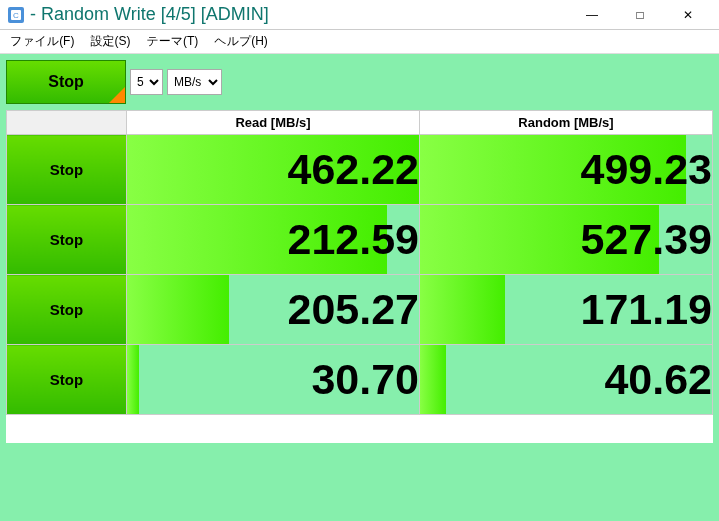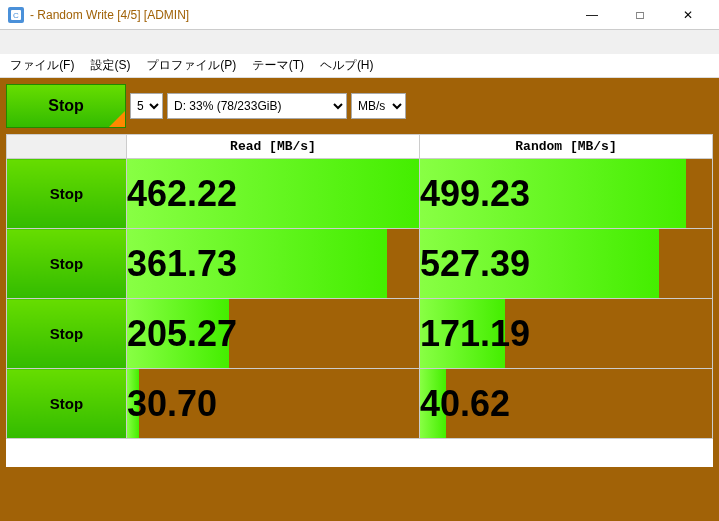--- a/index.html
+++ b/index.html
@@ -27,22 +27,22 @@
       gap: 6px;
     }
     .title-bar-icon {
       width: 16px;
       height: 16px;
       background: #4a90d9;
       border-radius: 2px;
       display: flex; align-items: center; justify-content: center;
     }
     .title-bar-text {
-      font-size: 12px;
-      color: #a16207;
+      font-size: 18px;
+      color: #0f766e;
     }
     .title-bar-controls {
       display: flex;
       gap: 2px;
     }
     .title-btn {
       width: 46px;
       height: 30px;
       border: none;
       background: transparent;
@@ -54,32 +54,31 @@
 
     
     .menu-bar {
       display: flex;
       align-items: center;
       background: #fff;
       height: 24px;
       padding: 0 4px;
       border-bottom: 1px solid #ddd;
       gap: 4px;
-      margin-top: 24px;
     }
     .menu-item {
       font-size: 12px;
       padding: 2px 6px;
       cursor: pointer;
       white-space: nowrap;
     }
 
     
     .main {
-      background: #a16207;
+      background: #86efac;
       padding: 6px;
       height: calc(521px - 30px - 24px);
     }
 
     
     .controls-row {
       display: flex;
       align-items: center;
       gap: 4px;
       margin-bottom: 6px;
@@ -118,42 +117,42 @@
       width: 100%;
       border-collapse: collapse;
     }
     .data-table th {
       font-size: 13px;
       font-weight: bold;
       text-align: center;
       padding: 4px;
       background: #fff;
       border: 1px solid #ccc;
-      font-family: Liberation Mono, monospace;
     }
     .data-table td {
       border: 1px solid #ccc;
       padding: 0;
       vertical-align: middle;
     }
 
     .stop-cell {
       width: 120px;
       height: 70px;
       background: linear-gradient(to bottom, #66dd00, #33bb00);
       text-align: center;
       font-weight: bold;
       font-size: 15px;
       cursor: pointer;
       border: 1px solid #228800;
     }
 
     .value-cell {
+      text-align: right;
       padding-right: 12px;
-      font-size: 36px;
+      font-size: 43px;
       font-weight: bold;
       position: relative;
       overflow: hidden;
     }
     .value-cell .bar {
       position: absolute;
       top: 0; left: 0;
       height: 100%;
       background: linear-gradient(to right, #88ff44, #44ee00);
       z-index: 0;
@@ -190,41 +189,37 @@
     <button class="title-btn">—</button>
     <button class="title-btn">□</button>
     <button class="title-btn close">✕</button>
   </div>
 </div>
 
 <div class="menu-bar">
 
 <span class="menu-item">ファイル(F)</span>
     <span class="menu-item">設定(S)</span>
-    <span class="menu-item">プロファイル(P)</span>
     <span class="menu-item">テーマ(T)</span>
     <span class="menu-item">ヘルプ(H)</span>
   </div>
 
 <div class="main">
 
   <div class="controls-row">
     <button class="big-stop-btn">Stop</button>
 
     <select class="ctrl-select">
       <option>5</option>
       <option>1</option>
       <option>3</option>
       <option>9</option>
     </select>
 
 
-    <select class="ctrl-select" style="width:180px;">
-      <option>D: 33% (78/233GiB)</option>
-    </select>
 
     <select class="ctrl-select">
       <option>MB/s</option>
       <option>GB/s</option>
       <option>IOPS</option>
     </select>
   </div>
 
   <table class="data-table">
     <thead>
@@ -235,21 +230,21 @@
       </tr>
     </thead>
     <tbody id="table-body">
     <tr>
           <td class="stop-cell">Stop</td>
           <td class="value-cell"><div class="bar" style="width: 100%;"></div><span class="val-text">462.22</span></td>
           <td class="value-cell"><div class="bar" style="width: 91%;"></div><span class="val-text">499.23</span></td>
         </tr>
         <tr>
           <td class="stop-cell">Stop</td>
-          <td class="value-cell"><div class="bar" style="width: 89%;"></div><span class="val-text">361.73</span></td>
+          <td class="value-cell"><div class="bar" style="width: 89%;"></div><span class="val-text">212.59</span></td>
           <td class="value-cell"><div class="bar" style="width: 82%;"></div><span class="val-text">527.39</span></td>
         </tr>
         <tr>
           <td class="stop-cell">Stop</td>
           <td class="value-cell"><div class="bar" style="width: 35%;"></div><span class="val-text">205.27</span></td>
           <td class="value-cell"><div class="bar" style="width: 29%;"></div><span class="val-text">171.19</span></td>
         </tr>
         <tr>
           <td class="stop-cell">Stop</td>
           <td class="value-cell"><div class="bar" style="width: 4%;"></div><span class="val-text">30.70</span></td>

